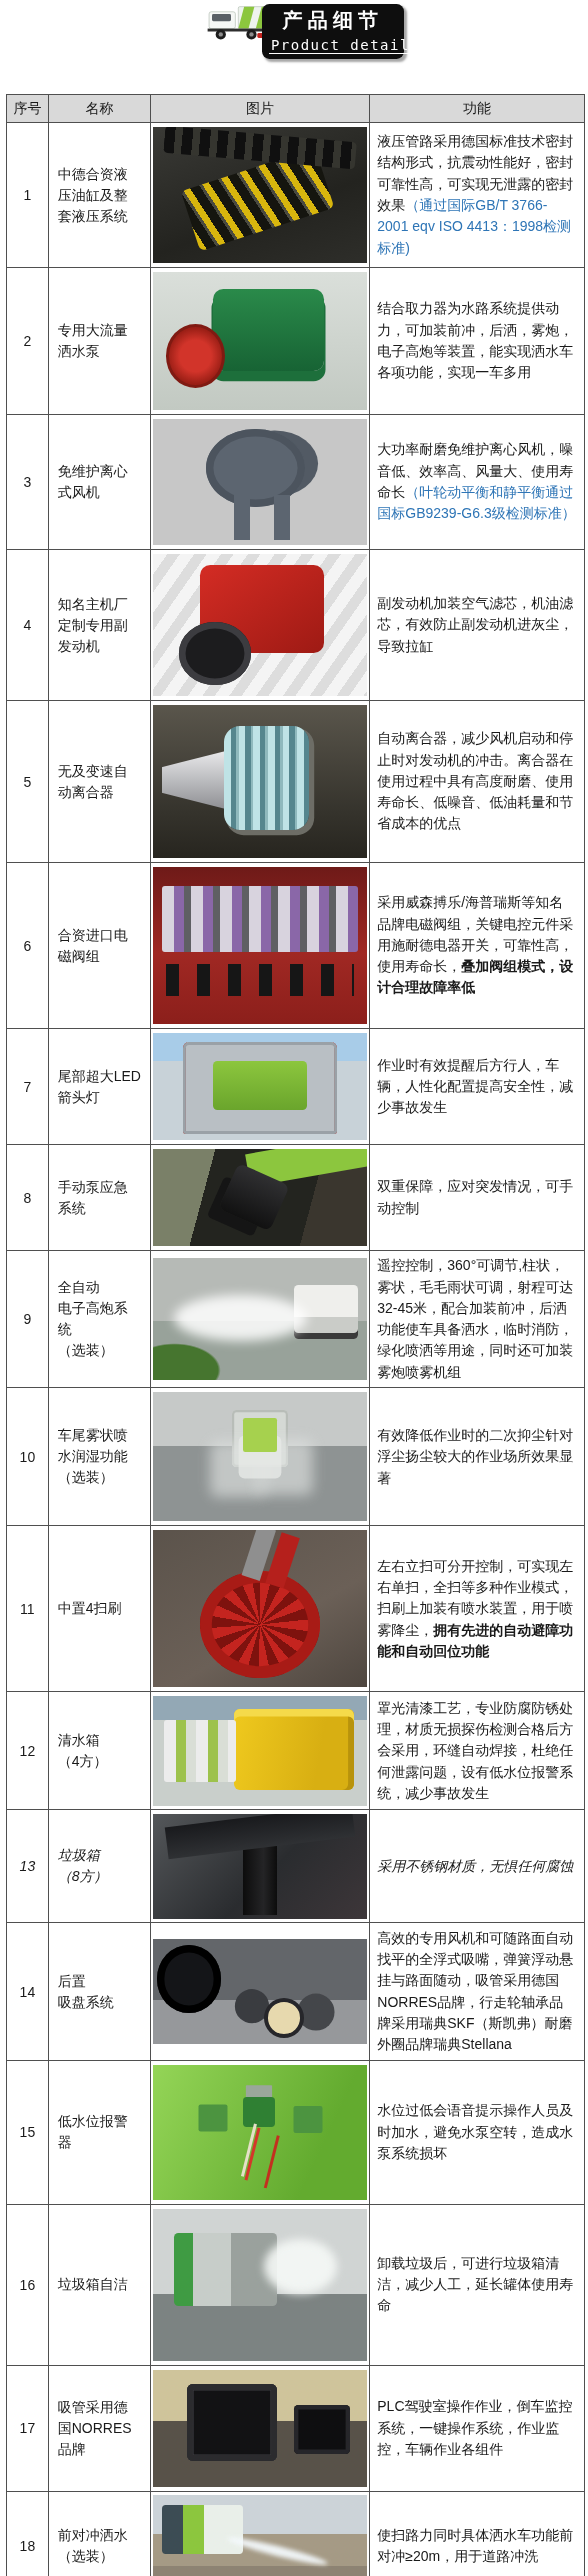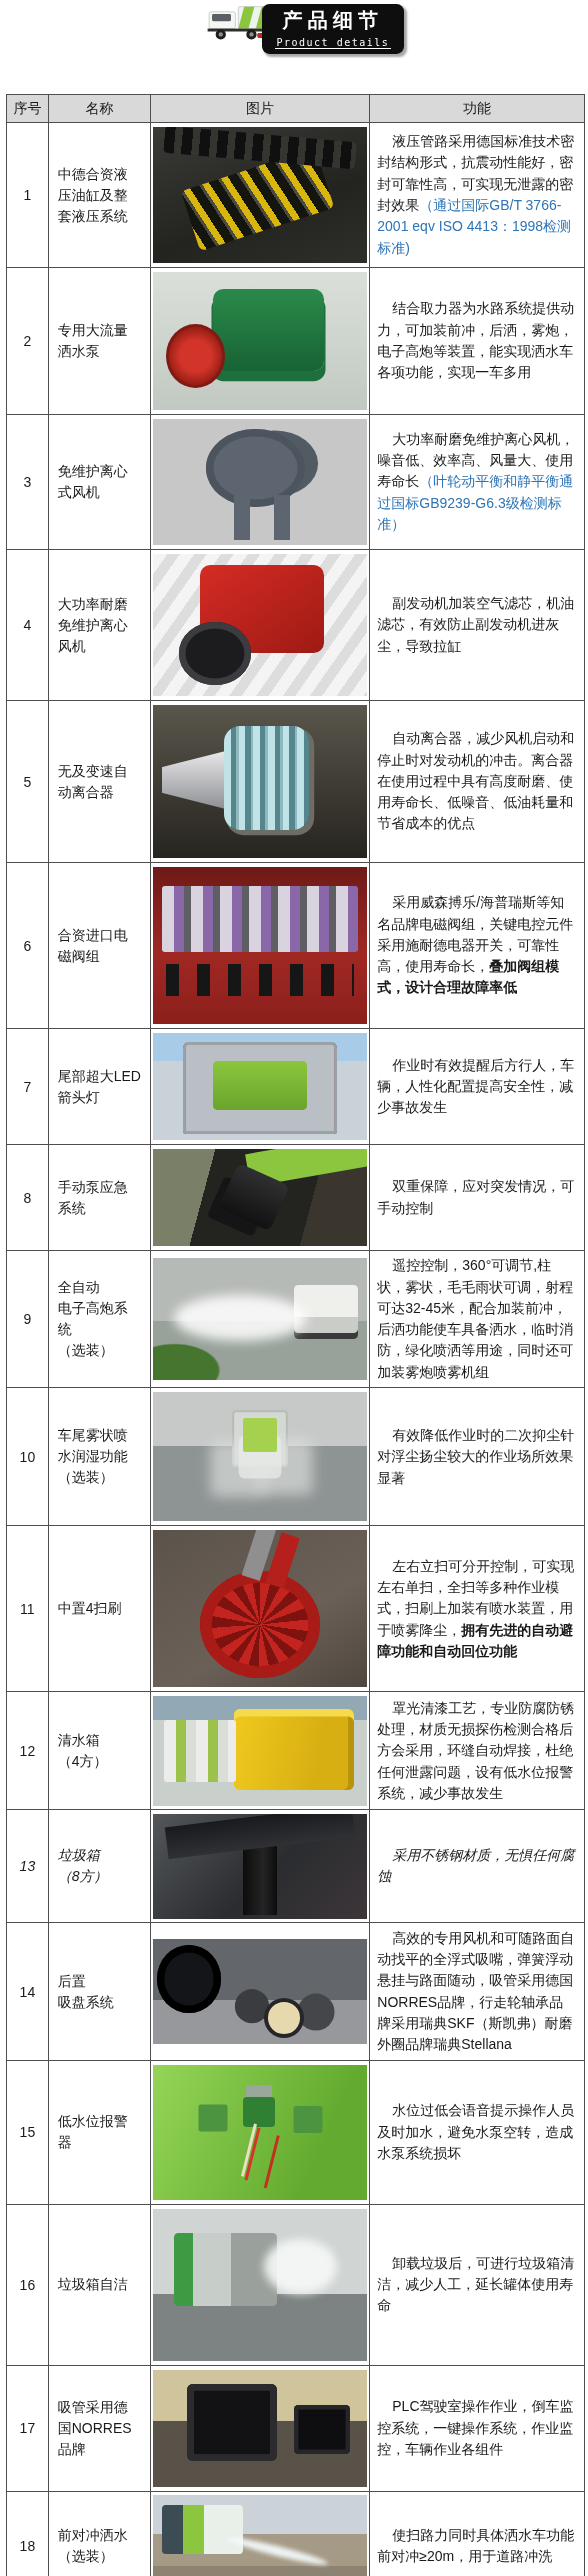--- a/index.html
+++ b/index.html
@@ -4,34 +4,34 @@
 <style>
   html,body{margin:0;padding:0;background:#fff;}
   body{width:589px;height:2576px;position:relative;font-family:"Liberation Sans","DejaVu Sans",sans-serif;color:#1a1a1a;}
 
   
   .page-header{position:absolute;left:0;top:0;width:589px;height:110px;}
   .truck-svg{position:absolute;left:203px;top:2.9px;width:94px;height:38px;}
   .badge{position:absolute;left:262px;top:3.7px;width:127px;background:#0e0e0e;border-radius:7.4px;
          padding:3.7px 7.4px 5.2px 7.4px;box-shadow:2.2px 2.9px 2.2px rgba(0,0,0,.35);text-align:center;}
   .badge-title{color:#fff;font-size:20px;font-weight:bold;letter-spacing:5.2px;font-family:"DejaVu Serif","Liberation Serif",serif;white-space:nowrap;}
-  .badge-sub{color:#fff;font-size:10px;letter-spacing:1.5px;font-family:"DejaVu Sans Mono","Liberation Mono",monospace;
+  .badge-sub{color:#fff;font-size:14px;letter-spacing:1.5px;font-family:"DejaVu Sans Mono","Liberation Mono",monospace;
              border-bottom:0.7px solid #fff;display:inline-block;padding:1.5px 1.5px 0.7px 1.5px;margin-top:0.7px;white-space:nowrap;}
 
   
   table.product{position:absolute;left:5.9px;top:94px;width:577px;border-collapse:collapse;table-layout:fixed;}
   .product th,.product td{border:1.5px solid #4f4f4f;}
   .product thead th{background:#d9d9d9;height:25px;font-size:14px;font-weight:400;text-align:center;}
   td.no{text-align:center;font-size:14px;}
   td.name{text-align:left;font-size:14px;line-height:1.5;white-space:pre-line;padding:0 8.8px;}
   td.pic{padding:2.2px;vertical-align:middle;}
   td.func{font-size:14px;line-height:1.52;padding:4.4px 7.4px;vertical-align:middle;text-align:left;}
   td.func .blue{color:#2e75b6;}
   td.func .bold{font-weight:700;}
-  td.func .normal{font-weight:400;margin-left:15px;}
+  td.func .normal{font-weight:400;}
 
   
   .photo{width:100%;position:relative;overflow:hidden;}
   .photo::before,.photo::after{content:"";position:absolute;}
 
   .p1{background:linear-gradient(160deg,#3a3a36,#23231f 60%,#2e2e2a);}
   .p1::before{left:16%;top:30%;width:66%;height:46%;background:repeating-linear-gradient(75deg,#d8b60e 0 6.6px,#15150f 6.6px 16px,#4a4a40 16px 19px);transform:rotate(-18deg);border-radius:5.9px;}
   .p1::after{left:5%;top:5%;width:90%;height:20%;background:repeating-linear-gradient(90deg,#101010 0 10.3px,#35352f 10.3px 17.7px);transform:rotate(5deg);border-radius:4.4px;}
 
   .p2{background:linear-gradient(#dadfda,#c2c9c2);}
@@ -163,21 +163,21 @@
       <tr style="height: 135px;">
         <td class="no">3</td>
         <td class="name">免维护离心式风机</td>
         <td class="pic">
           <div class="photo p3" style="height: 126px;"></div>
         </td>
         <td class="func"><span class="normal">大功率耐磨免维护离心风机，噪音低、效率高、风量大、使用寿命长</span><span class="blue">（叶轮动平衡和静平衡通过国标GB9239-G6.3级检测标准）</span></td>
       </tr>
       <tr style="height: 151px;">
         <td class="no">4</td>
-        <td class="name">大功率耐磨免维护离心风机</td>
+        <td class="name">知名主机厂定制专用副发动机</td>
         <td class="pic">
           <div class="photo p4" style="height: 142px;"></div>
         </td>
         <td class="func"><span class="normal">副发动机加装空气滤芯，机油滤芯，有效防止副发动机进灰尘，导致拉缸</span></td>
       </tr>
       <tr style="height: 162px;">
         <td class="no">5</td>
         <td class="name">无及变速自动离合器</td>
         <td class="pic">
           <div class="photo p5" style="height: 153px;"></div>

